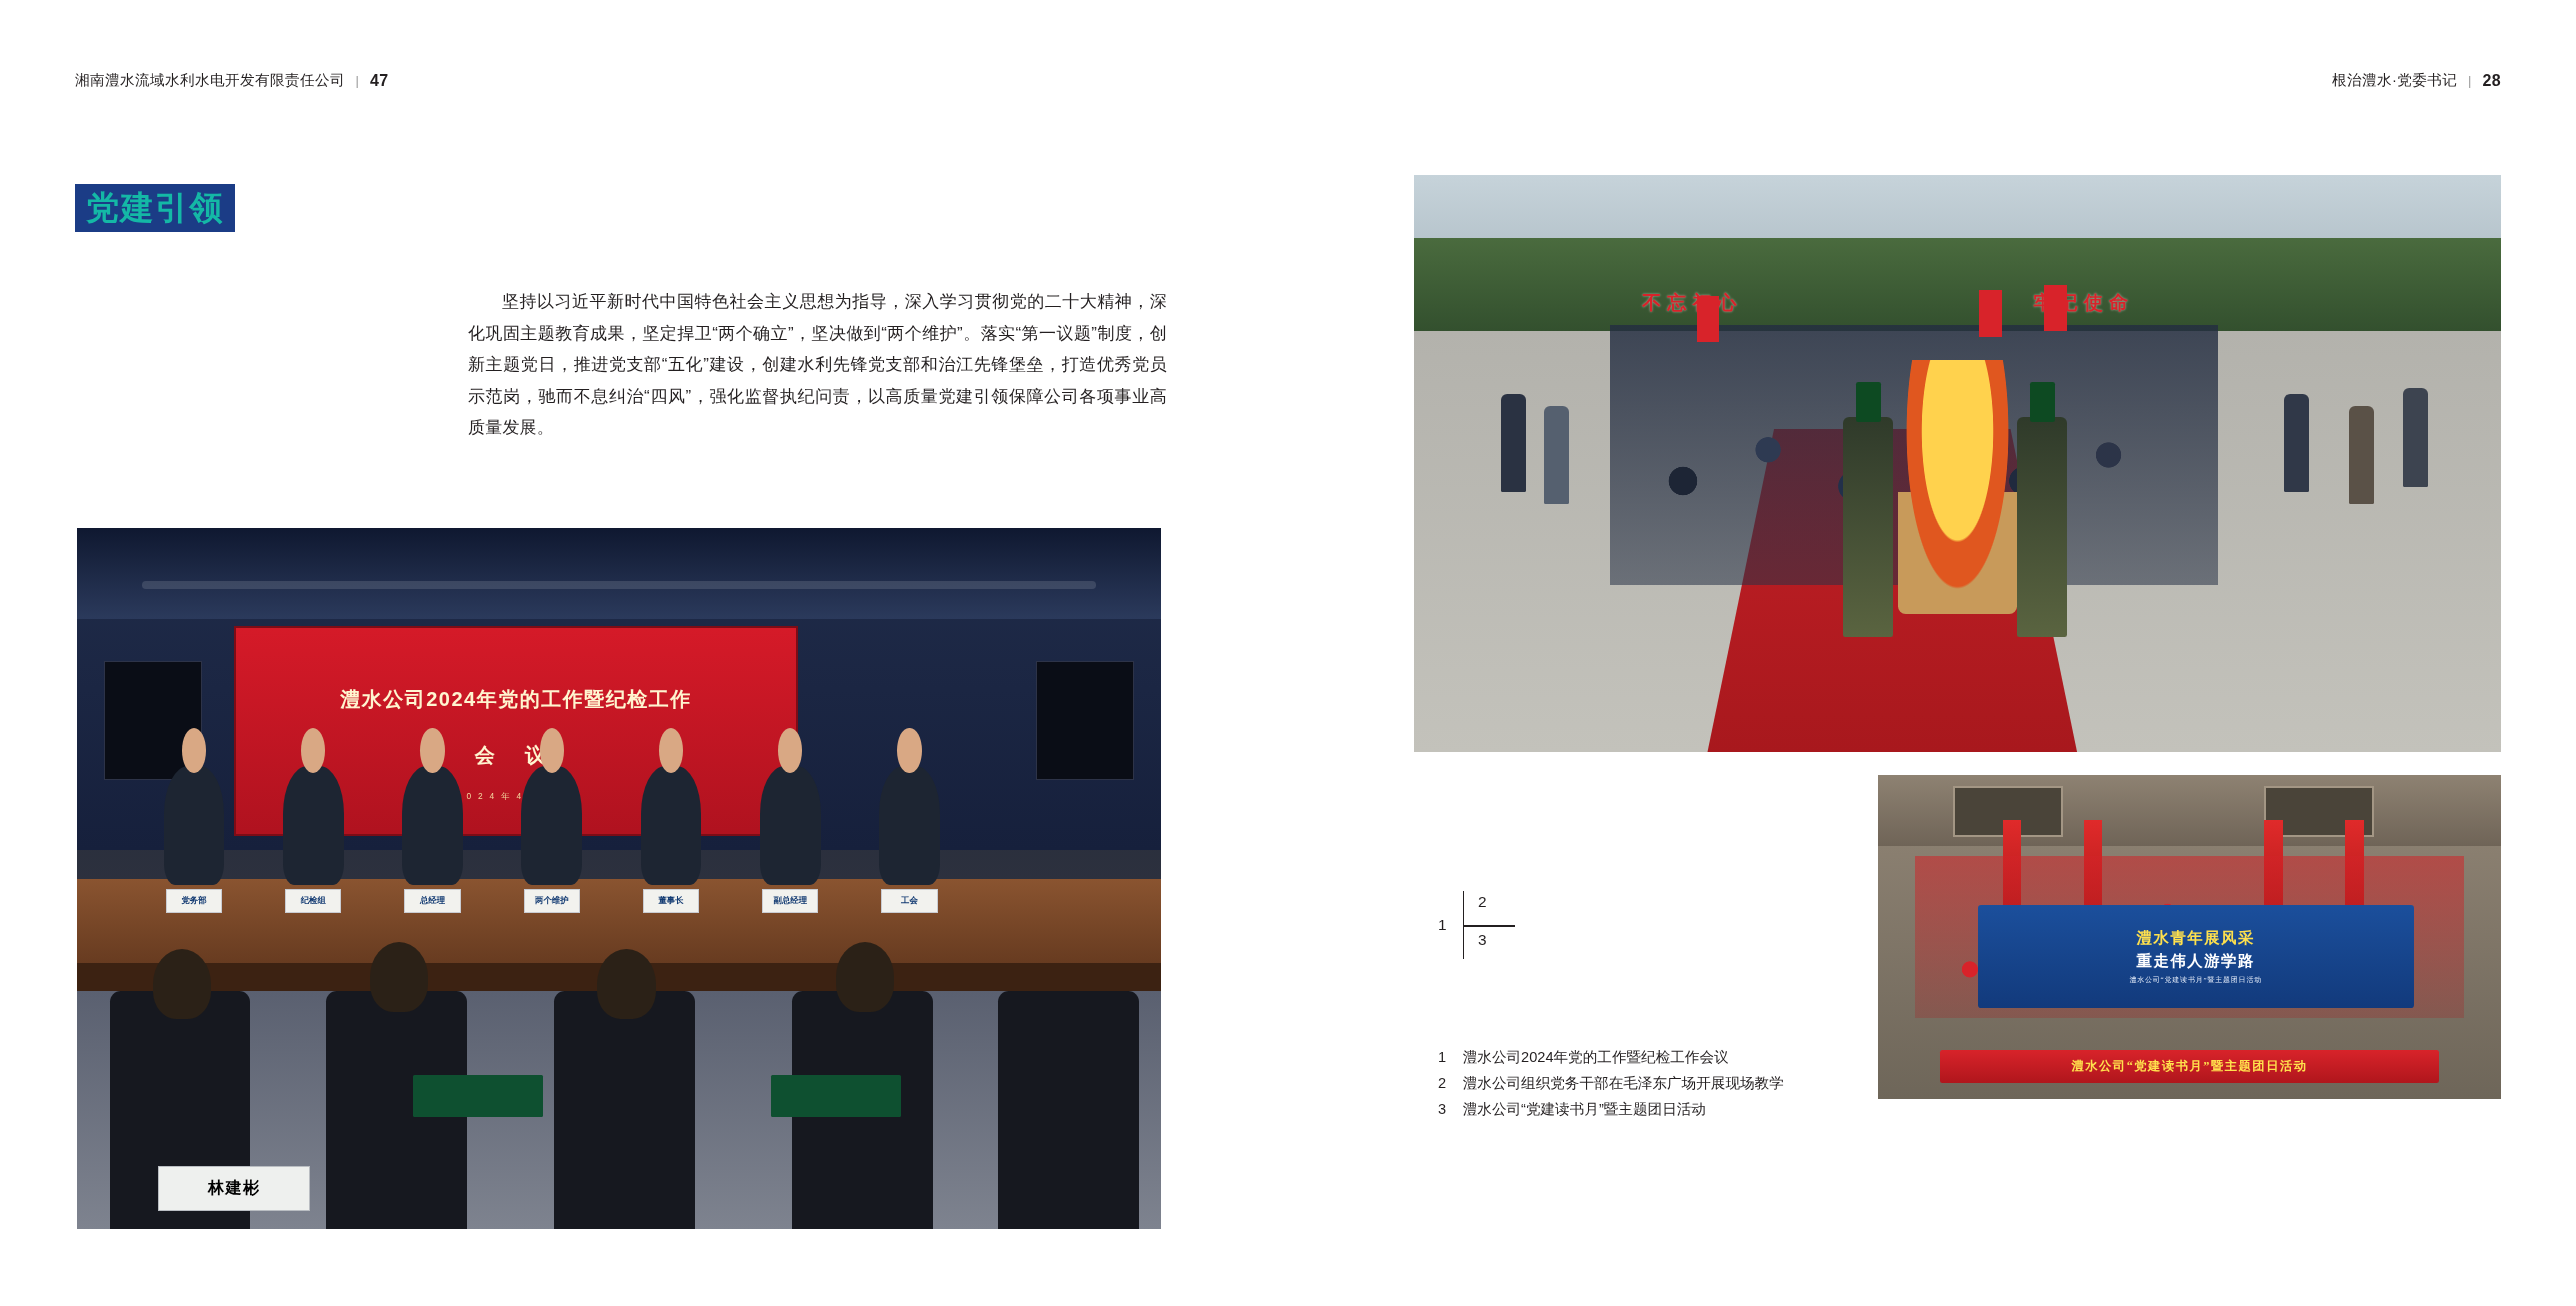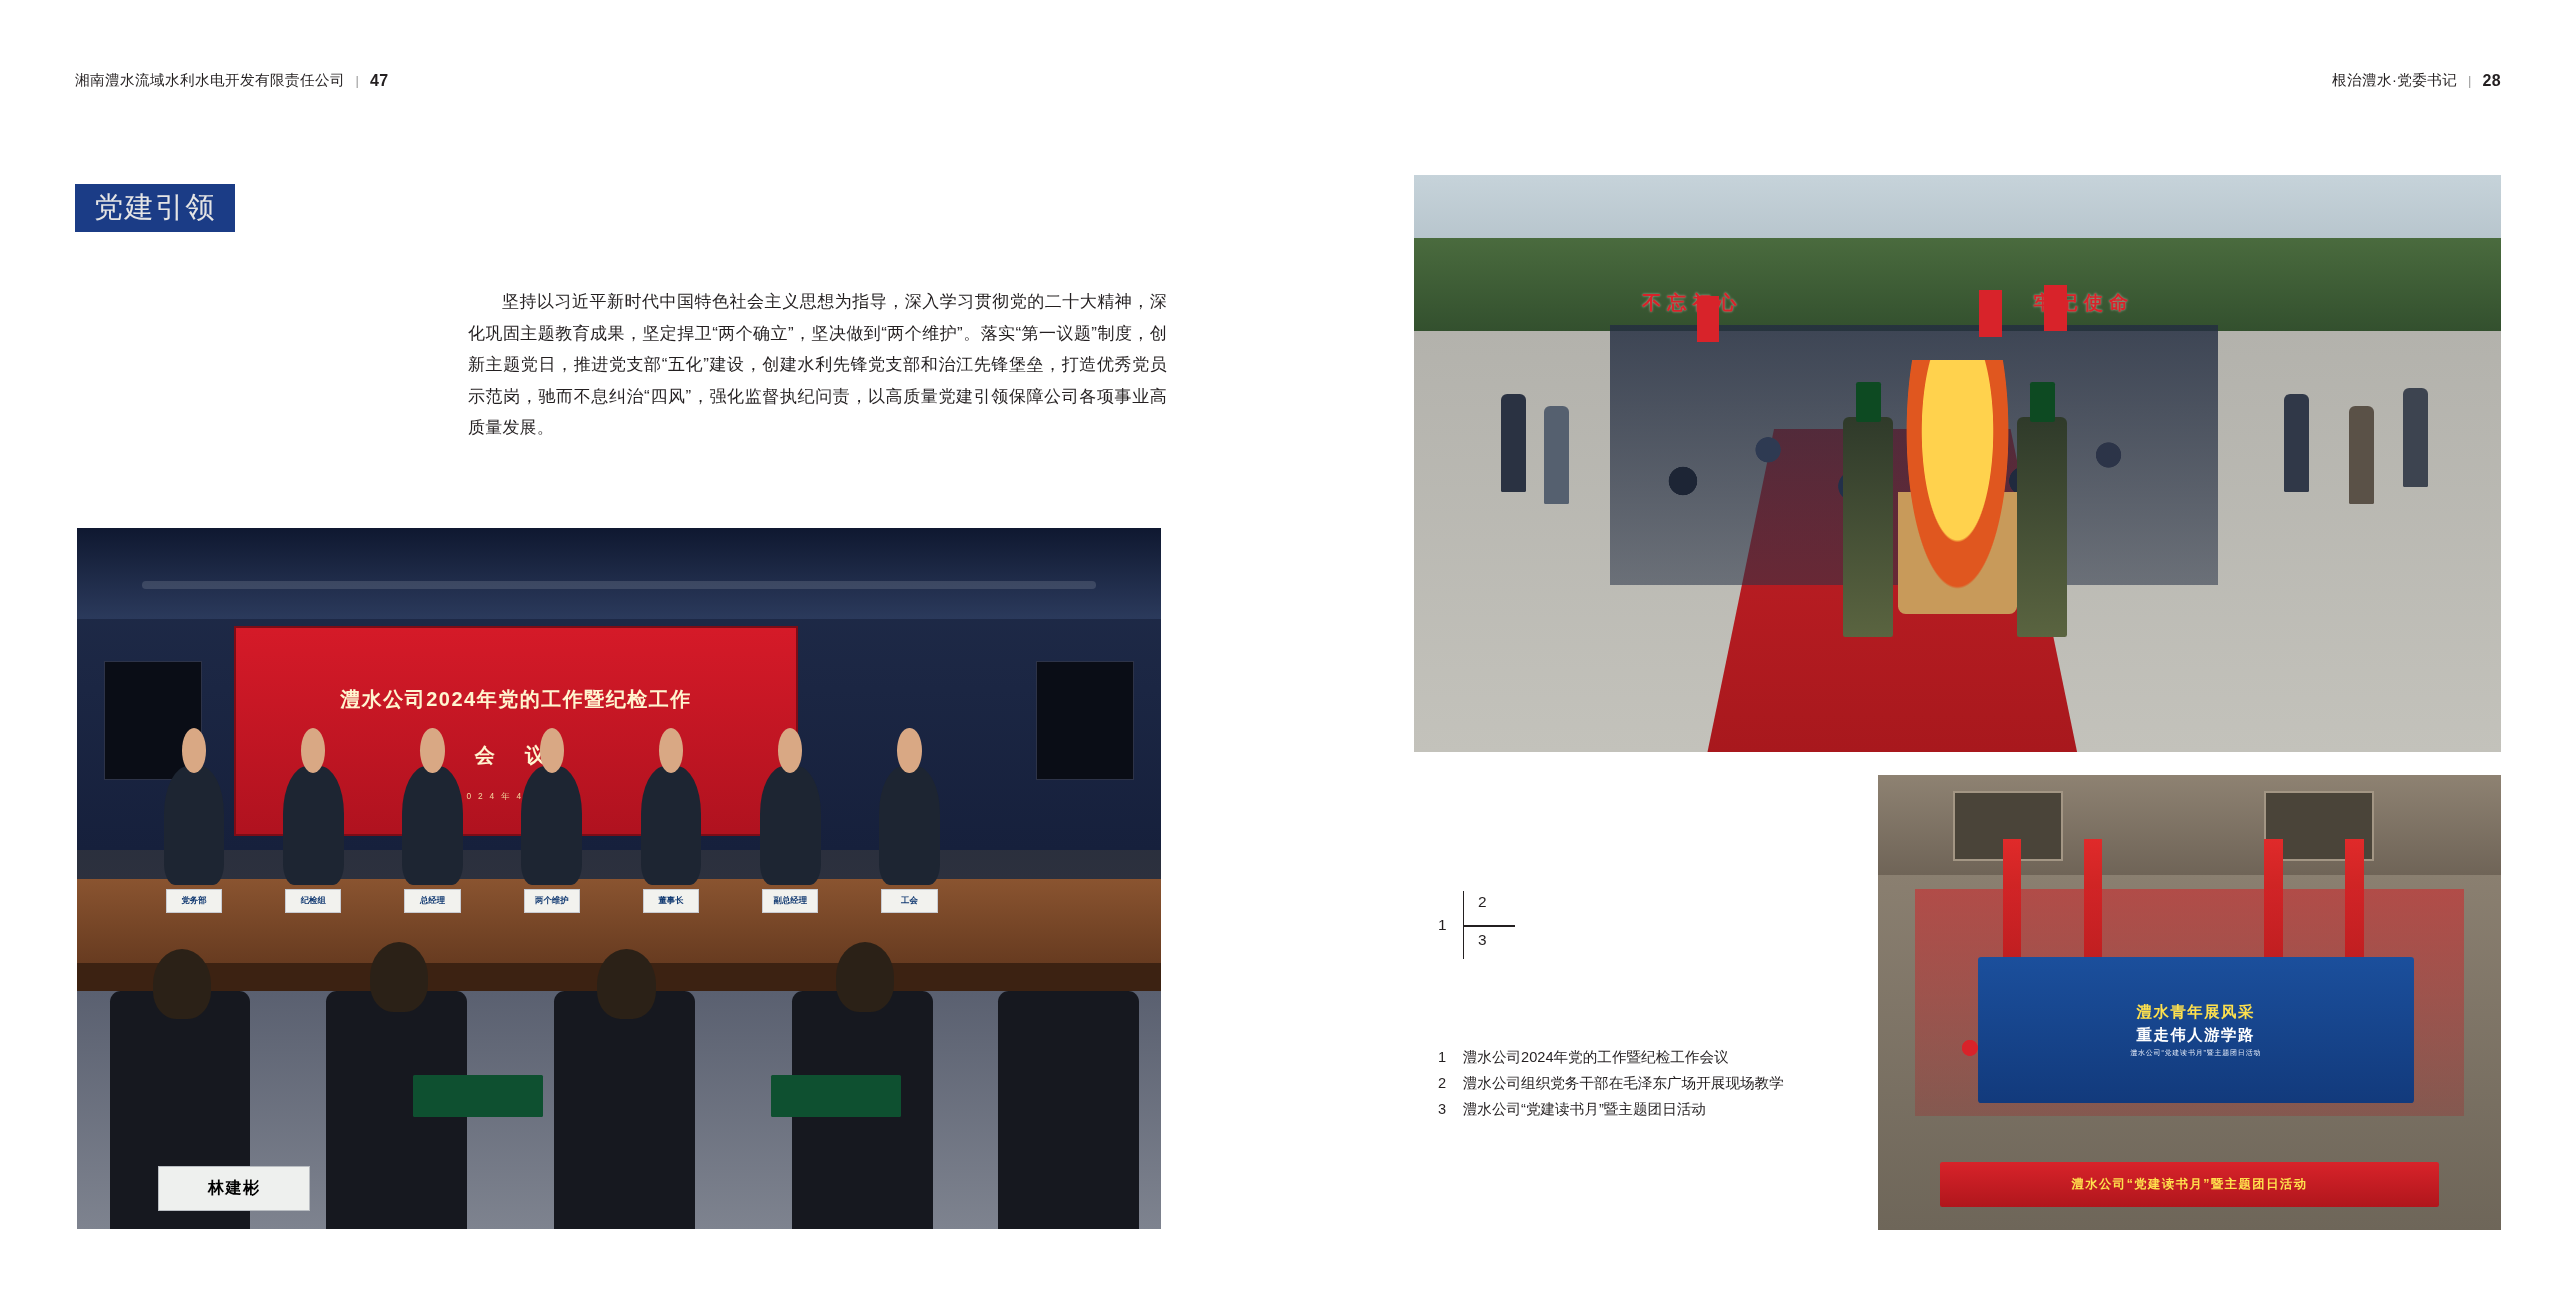--- a/index.html
+++ b/index.html
@@ -40,23 +40,23 @@
     left: 75px;
     top: 184px;
     width: 160px;
     height: 48px;
     background: #1b3c86;
     display: flex;
     align-items: center;
     justify-content: center;
   }
   .section-badge span {
-    color: #e5e5e5;
-    font-size: 29px;
-    font-weight: normal;
+    color: #14b8a6;
+    font-size: 33px;
+    font-weight: bold;
     letter-spacing: 1.5px;
   }
 
   
   .body-text {
     position: absolute;
     left: 468px;
     top: 286px;
     width: 699px;
     font-size: 17px;
@@ -230,22 +230,23 @@
   .person2 {
     position: absolute; width: 2.3%; height: 17%;
     border-radius: 6.1px 6.1px 1.5px 1.5px;
   }
 
   
   #photo-3 {
     left: 1878px;
     top: 775px;
     width: 623px;
-    height: 455px;
+    height: 324px;
     background: linear-gradient(#7a6d5e 0%, #8d7f6d 38%, #5b6475 39%, #46506a 100%);
+    font-family: Liberation Serif, serif;
   }
   .stonewall3 { position:absolute; left:0; top:0; width:100%; height:22%;
     background: linear-gradient(#8e8272, #6f6457); }
   .stonewall3:before, .stonewall3:after {
     content:""; position:absolute; top:16%; width:17%; height:66%;
     background:#4a4439; border:2.3px solid #a39684;
   }
   .stonewall3:before { left: 12%; }
   .stonewall3:after { left: 62%; }
   .ground3 { position:absolute; left:0; top:22%; width:100%; height:78%;

